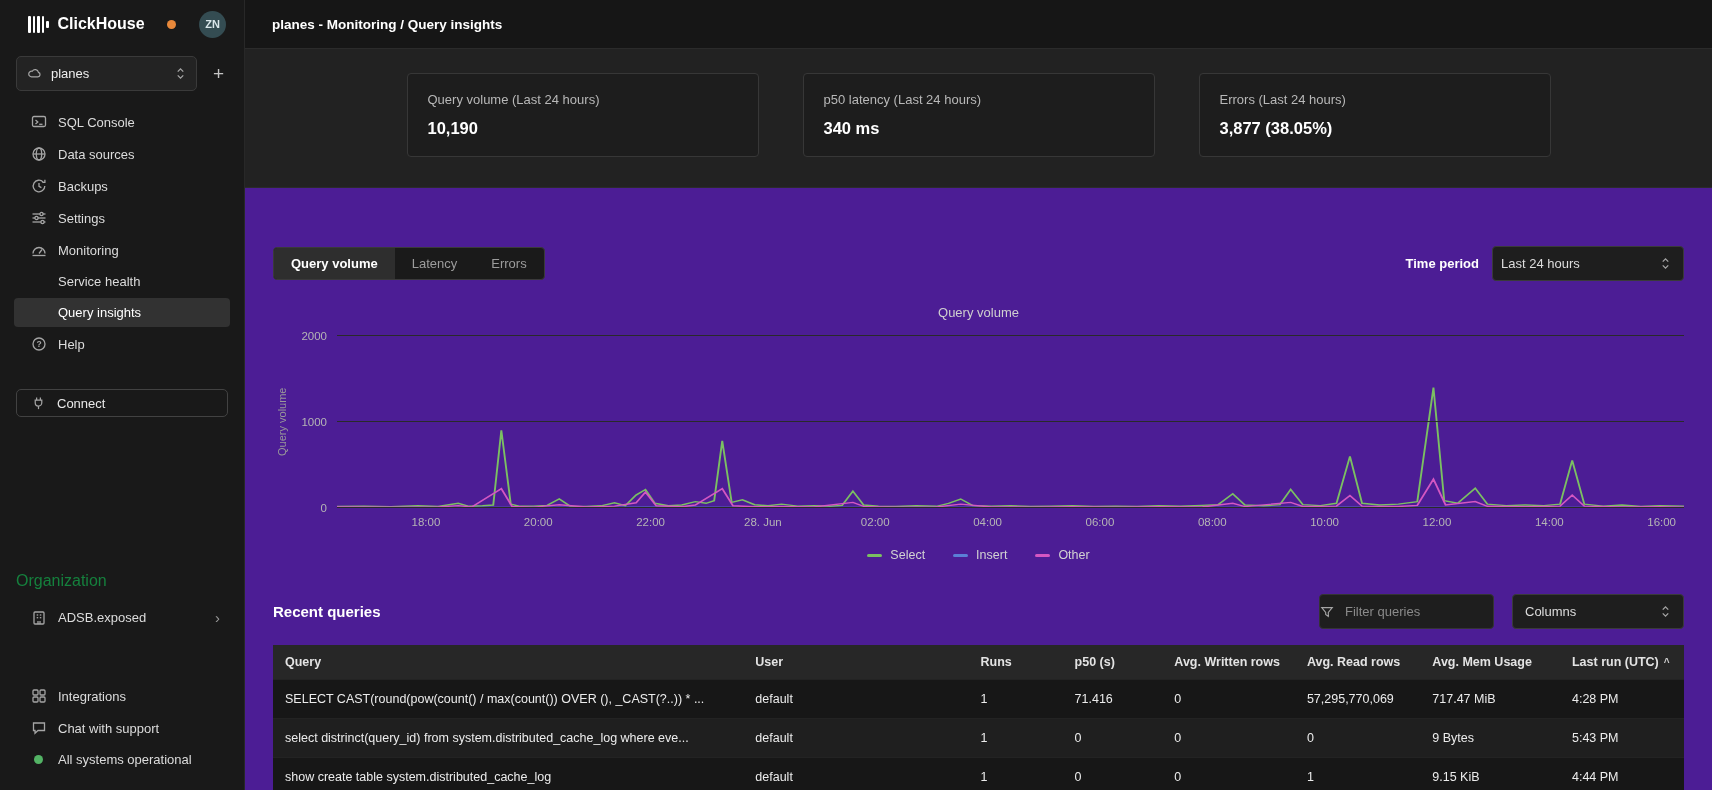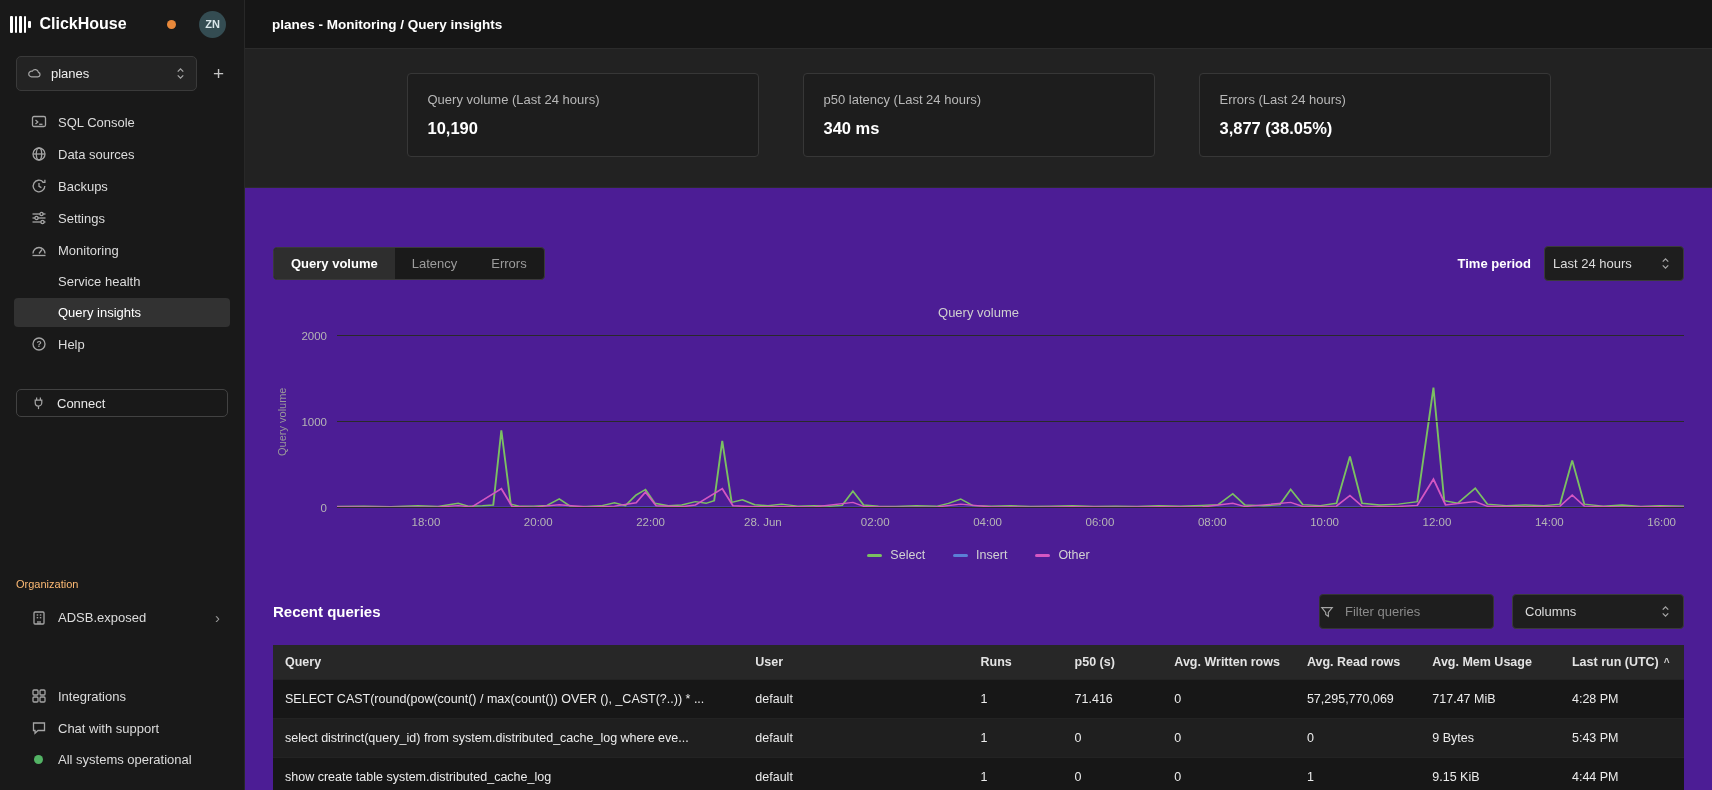--- a/index.html
+++ b/index.html
@@ -12,21 +12,21 @@
   }
   svg { display:block; }
   .icon { color:#a5a5a5; display:inline-flex; flex:none; }
 
   
   .sidebar {
     width:245px; min-width:245px; background:#191919;
     border-right:1px solid #282828;
     display:flex; flex-direction:column; padding-bottom:16px;
   }
-  .sb-header { height:48px; display:flex; align-items:center; padding:0 18px 0 10px; gap:9px; }
+  .sb-header { height:48px; display:flex; align-items:center; padding:0 18px 0 28px; gap:9px; }
   .logo-bars { display:flex; gap:2px; align-items:center; height:17px; }
   .logo-bars i { width:2.5px; height:17px; background:#fff; border-radius:1px; }
   .logo-bars i.short { height:7px; }
   .brand-name { font-weight:700; font-size:16px; color:#fff; }
   .sb-header .spacer { flex:1; }
   .status-dot { width:9px; height:9px; border-radius:50%; background:#e8883a; }
   .avatar {
     width:27px; height:27px; border-radius:50%; background:#344c52; color:#d9e6ea;
     display:flex; align-items:center; justify-content:center;
     font-size:11px; font-weight:700; margin-left:14px;
@@ -49,21 +49,21 @@
   .nav-item.active { background:#323232; color:#fff; }
   .nav-sub { padding-left:44px; }
 
   .connect-btn {
     margin:30px 16px 0; display:flex; align-items:center; gap:11px;
     border:1px solid #424242; border-radius:5px; background:transparent;
     height:28px; padding:0 14px; color:#e8e8e8; font:inherit; cursor:pointer;
   }
 
   .org-section { margin-top:auto; }
-  .org-label { font-size:11px; color:#fdba74; margin:0 16px 12px; }
+  .org-label { font-size:16px; color:#15803d; margin:0 16px 12px; }
   .org-row { margin-bottom:0; }
   .org-chevron { margin-left:auto; color:#9a9a9a; font-size:15px; }
 
   .sb-footer { margin-top:48px; display:flex; flex-direction:column; gap:2px; }
   .ok-dot { width:9px; height:9px; border-radius:50%; background:#53b365; margin:0 4px 0 3px; }
 
   
   .main { flex:1; display:flex; flex-direction:column; min-width:0; background:#4c1d95; }
   .topbar { height:48px; min-height:48px; display:flex; align-items:center; padding:0 27px; background:#161616; }
   .topbar-title { font-weight:700; font-size:13.5px; color:#fff; }
@@ -86,21 +86,21 @@
   .tab { padding:8px 17px; color:#9c9c9c; font-size:13px; cursor:pointer; border:none; background:transparent; font:inherit; }
   .tab.active { background:#2e2e2e; color:#fff; font-weight:600; }
 
   .time-period { display:flex; align-items:center; gap:13px; }
   .tp-label { font-weight:700; color:#fff; }
   .select-box {
     display:flex; align-items:center; justify-content:space-between; gap:12px;
     background:#1e1e1e; border:1px solid #3a3a3a; border-radius:4px;
     height:35px; padding:0 12px; color:#ddd; cursor:pointer;
   }
-  .tp-select { width:140px;padding-left:8px; }
+  .tp-select { width:192px;padding-left:8px; }
   .cols-select { width:172px; }
 
   
   .chart-section { margin-top:24px; }
   .chart-title { text-align:center; color:#cfcfcf; font-size:13px; margin-bottom:16px; }
   .chart-body { display:flex; }
   .y-axis-label {
     width:18px; display:flex; align-items:center; justify-content:center;
     writing-mode:vertical-rl; transform:rotate(180deg);
     color:#999; font-size:11px;

